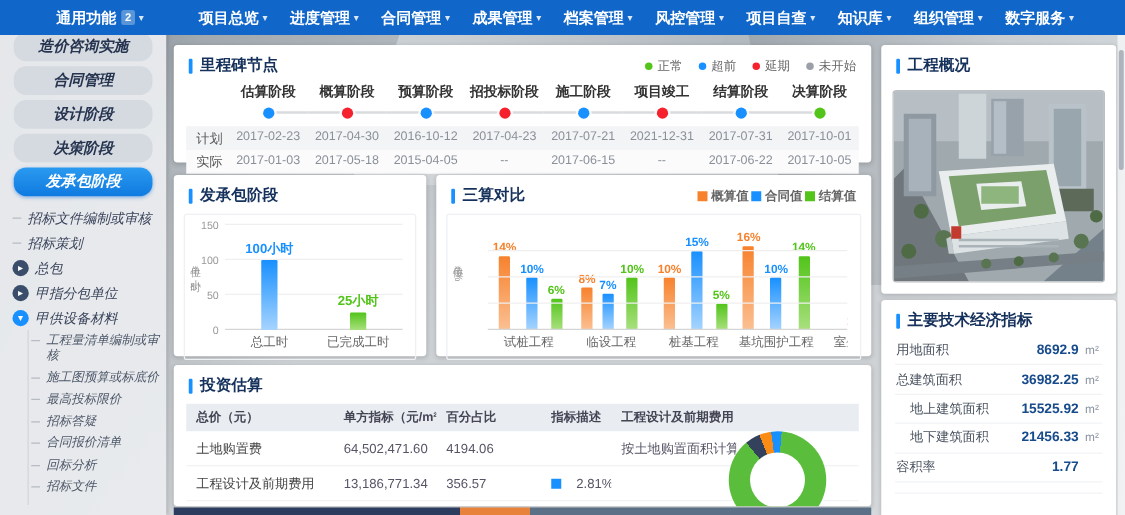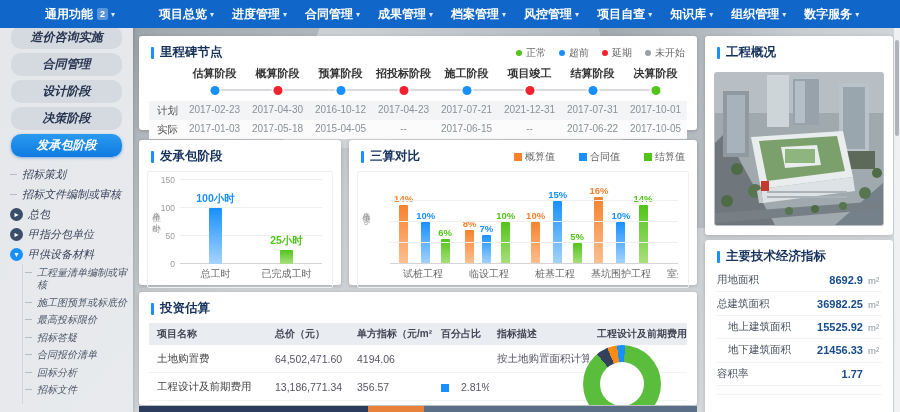--- a/index.html
+++ b/index.html
@@ -70,21 +70,21 @@
   .gridline { position:absolute; left:0; right:0; height:1px; background:#efefef; }
   .gridline.zero { background:#d5d5d5; }
   .ticklab { position:absolute; right:calc(100% + 5px); font-size:8.5px; color:#999; transform:translateY(50%); }
   .bars { position:absolute; inset:0; display:flex; align-items:flex-end; }
   .bar-col { flex:1; display:flex; flex-direction:column; align-items:center; justify-content:flex-end; }
   .bar-val { font-size:10.5px; font-weight:bold; margin-bottom:2px; }
   .bar { width:13px; border-radius:1px 1px 0 0; }
   .xrow { display:flex; margin:3px 10px 6px 32px; font-size:10px; color:#666; }
   .xrow span { flex:1; text-align:center; }
 
-  .cmp-legend { margin-left:auto; display:flex; gap:24px; align-items:flex-end; }
+  .cmp-legend { margin-left:auto; display:flex; gap:2px; align-items:flex-end;font-weight:bold; }
   .cl-item { display:flex; align-items:center; gap:3px; font-size:10px; color:#666; }
   .cl-sq { width:8px; height:8px; display:inline-block; }
   #cmp-plotclip { position:relative; overflow:hidden; }
   .cmp-groups { position:absolute; left:0; bottom:0; top:5px; display:flex; width:340px; align-items:flex-end; }
   .cmp-group { width:66px; display:flex; justify-content:center; align-items:flex-end; gap:3px; flex:none; }
   .cmp-barwrap { display:flex; flex-direction:column; align-items:center; }
   .cmp-val { font-size:9.5px; font-weight:bold; margin-bottom:1px; }
   .cmp-bar { width:9px; border-radius:1px 1px 0 0; }
   .cmp-xrow { display:flex; width:340px; margin-left:32px; overflow:hidden; font-size:10px; color:#666; margin-top:3px; margin-bottom:6px; }
   .cmp-xrow span { width:66px; flex:none; text-align:center; white-space:nowrap; }
@@ -179,25 +179,25 @@
 
   <div class="sidebar" id="sidebar">
       <div class="side-btn">造价咨询实施</div>
       <div class="side-btn">合同管理</div>
       <div class="side-btn">设计阶段</div>
       <div class="side-btn">决策阶段</div>
       <div class="side-btn active">发承包阶段</div>
       <div class="tree">
         <div class="tree-item">
           <span class="tick"></span>
-          <span class="tree-label">招标策划</span>
+          <span class="tree-label">招标文件编制或审核</span>
         </div>
         <div class="tree-item">
           <span class="tick"></span>
-          <span class="tree-label">招标文件编制或审核</span>
+          <span class="tree-label">招标策划</span>
         </div>
         <div class="tree-item">
           <span class="exp">▸</span>
           <span class="tree-label">总包</span>
         </div>
         <div class="tree-item">
           <span class="exp">▸</span>
           <span class="tree-label">甲指分包单位</span>
         </div>
         <div class="tree-item">
@@ -456,21 +456,20 @@
         </div>
     </div>
   </div>
 
   <div class="card" id="inv-card">
     <div class="card-title">
       <div class="accent"></div>
       <div class="title-text">投资估算</div>
     </div>
     <div class="inv-grid" id="inv-head">
-        <span>项目名称</span>
         <span>总价（元）</span>
         <span>单方指标（元/m²）</span>
         <span>百分占比</span>
         <span>指标描述</span>
         <span>工程设计及前期费用</span>
       </div>
     <div id="inv-rows">
         <div class="inv-grid inv-row">
           <span class="nm">土地购置费</span>
           <span>64,502,471.60</span>

